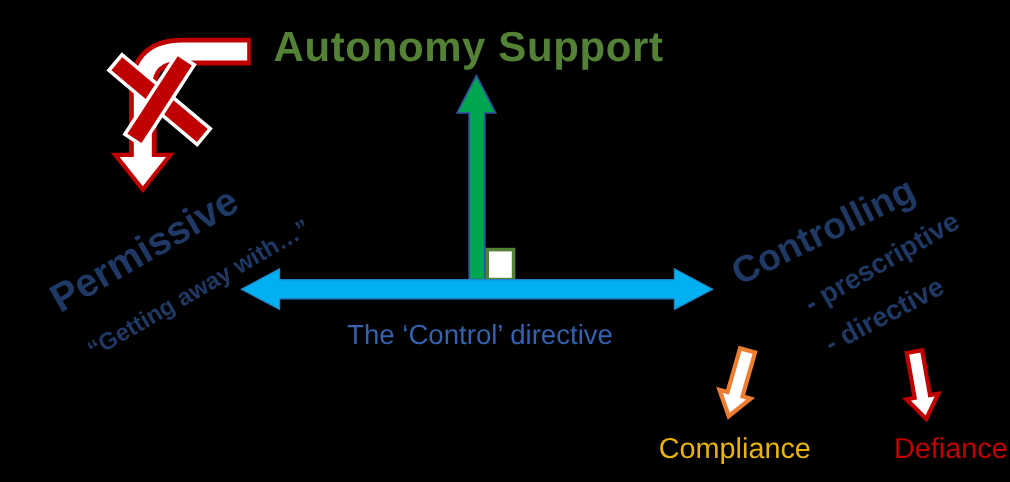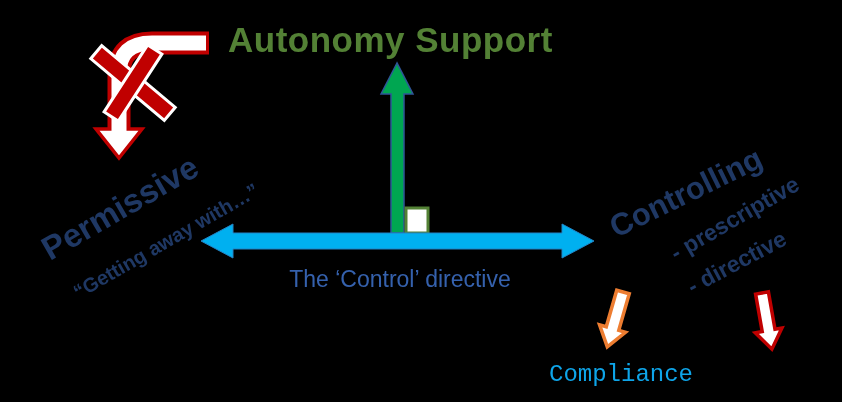--- a/index.html
+++ b/index.html
@@ -61,15 +61,16 @@
   <div class="label rot" id="perm-quote" style="color: rgb(31, 56, 100);">“Getting away with…”</div>
 
   <div class="label" id="spectrum" style="color: rgb(53, 97, 173);">The ‘Control’ directive</div>
 
   <div class="label rot" id="controlling" style="color: rgb(31, 56, 100);">Controlling</div>
 
   <div class="label rot" id="prescriptive" style="color: rgb(31, 56, 100);">- prescriptive</div>
 
   <div class="label rot" id="directive" style="color: rgb(31, 56, 100);">- directive</div>
 
-  <div class="label" id="compliance" style="color: #0ea5e9; font-family: Liberation Mono, monospace;">Compliance</div>
+  <div class="label" id="compliance" style="color: #eab308;">Compliance</div>
 
+  <div class="label" id="defiance" style="color: rgb(192, 0, 0);">Defiance</div>
 </div>
 
 </body></html>

